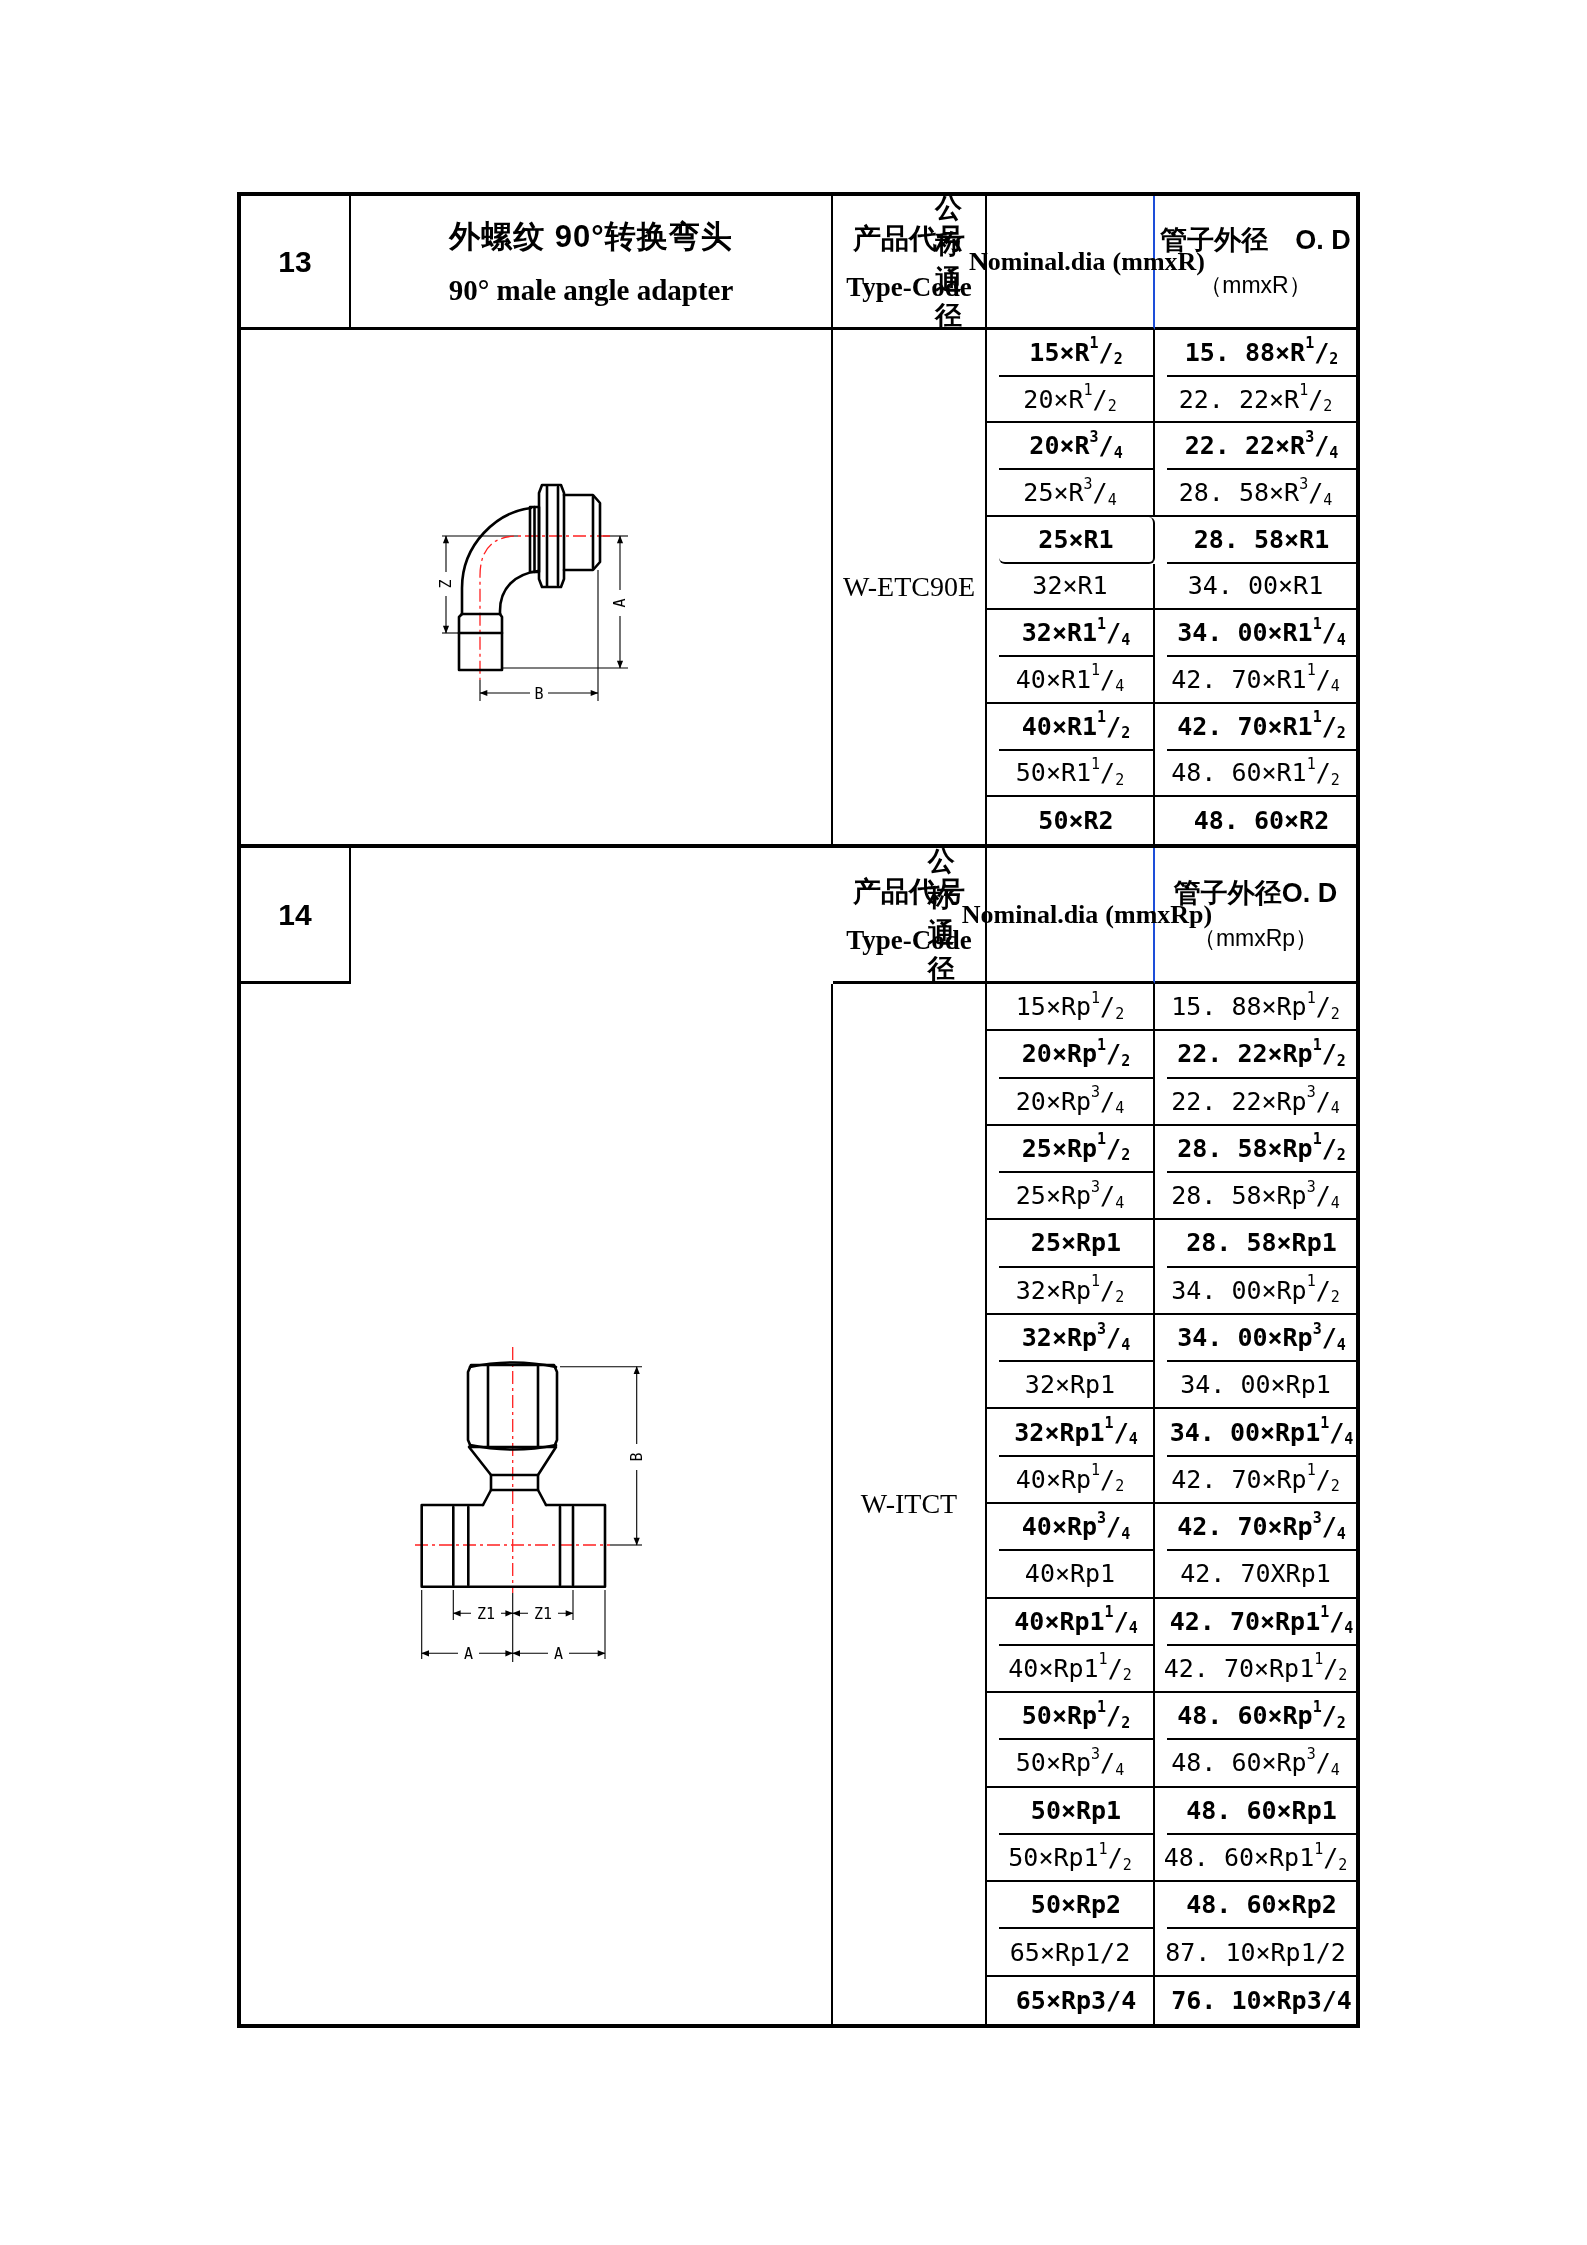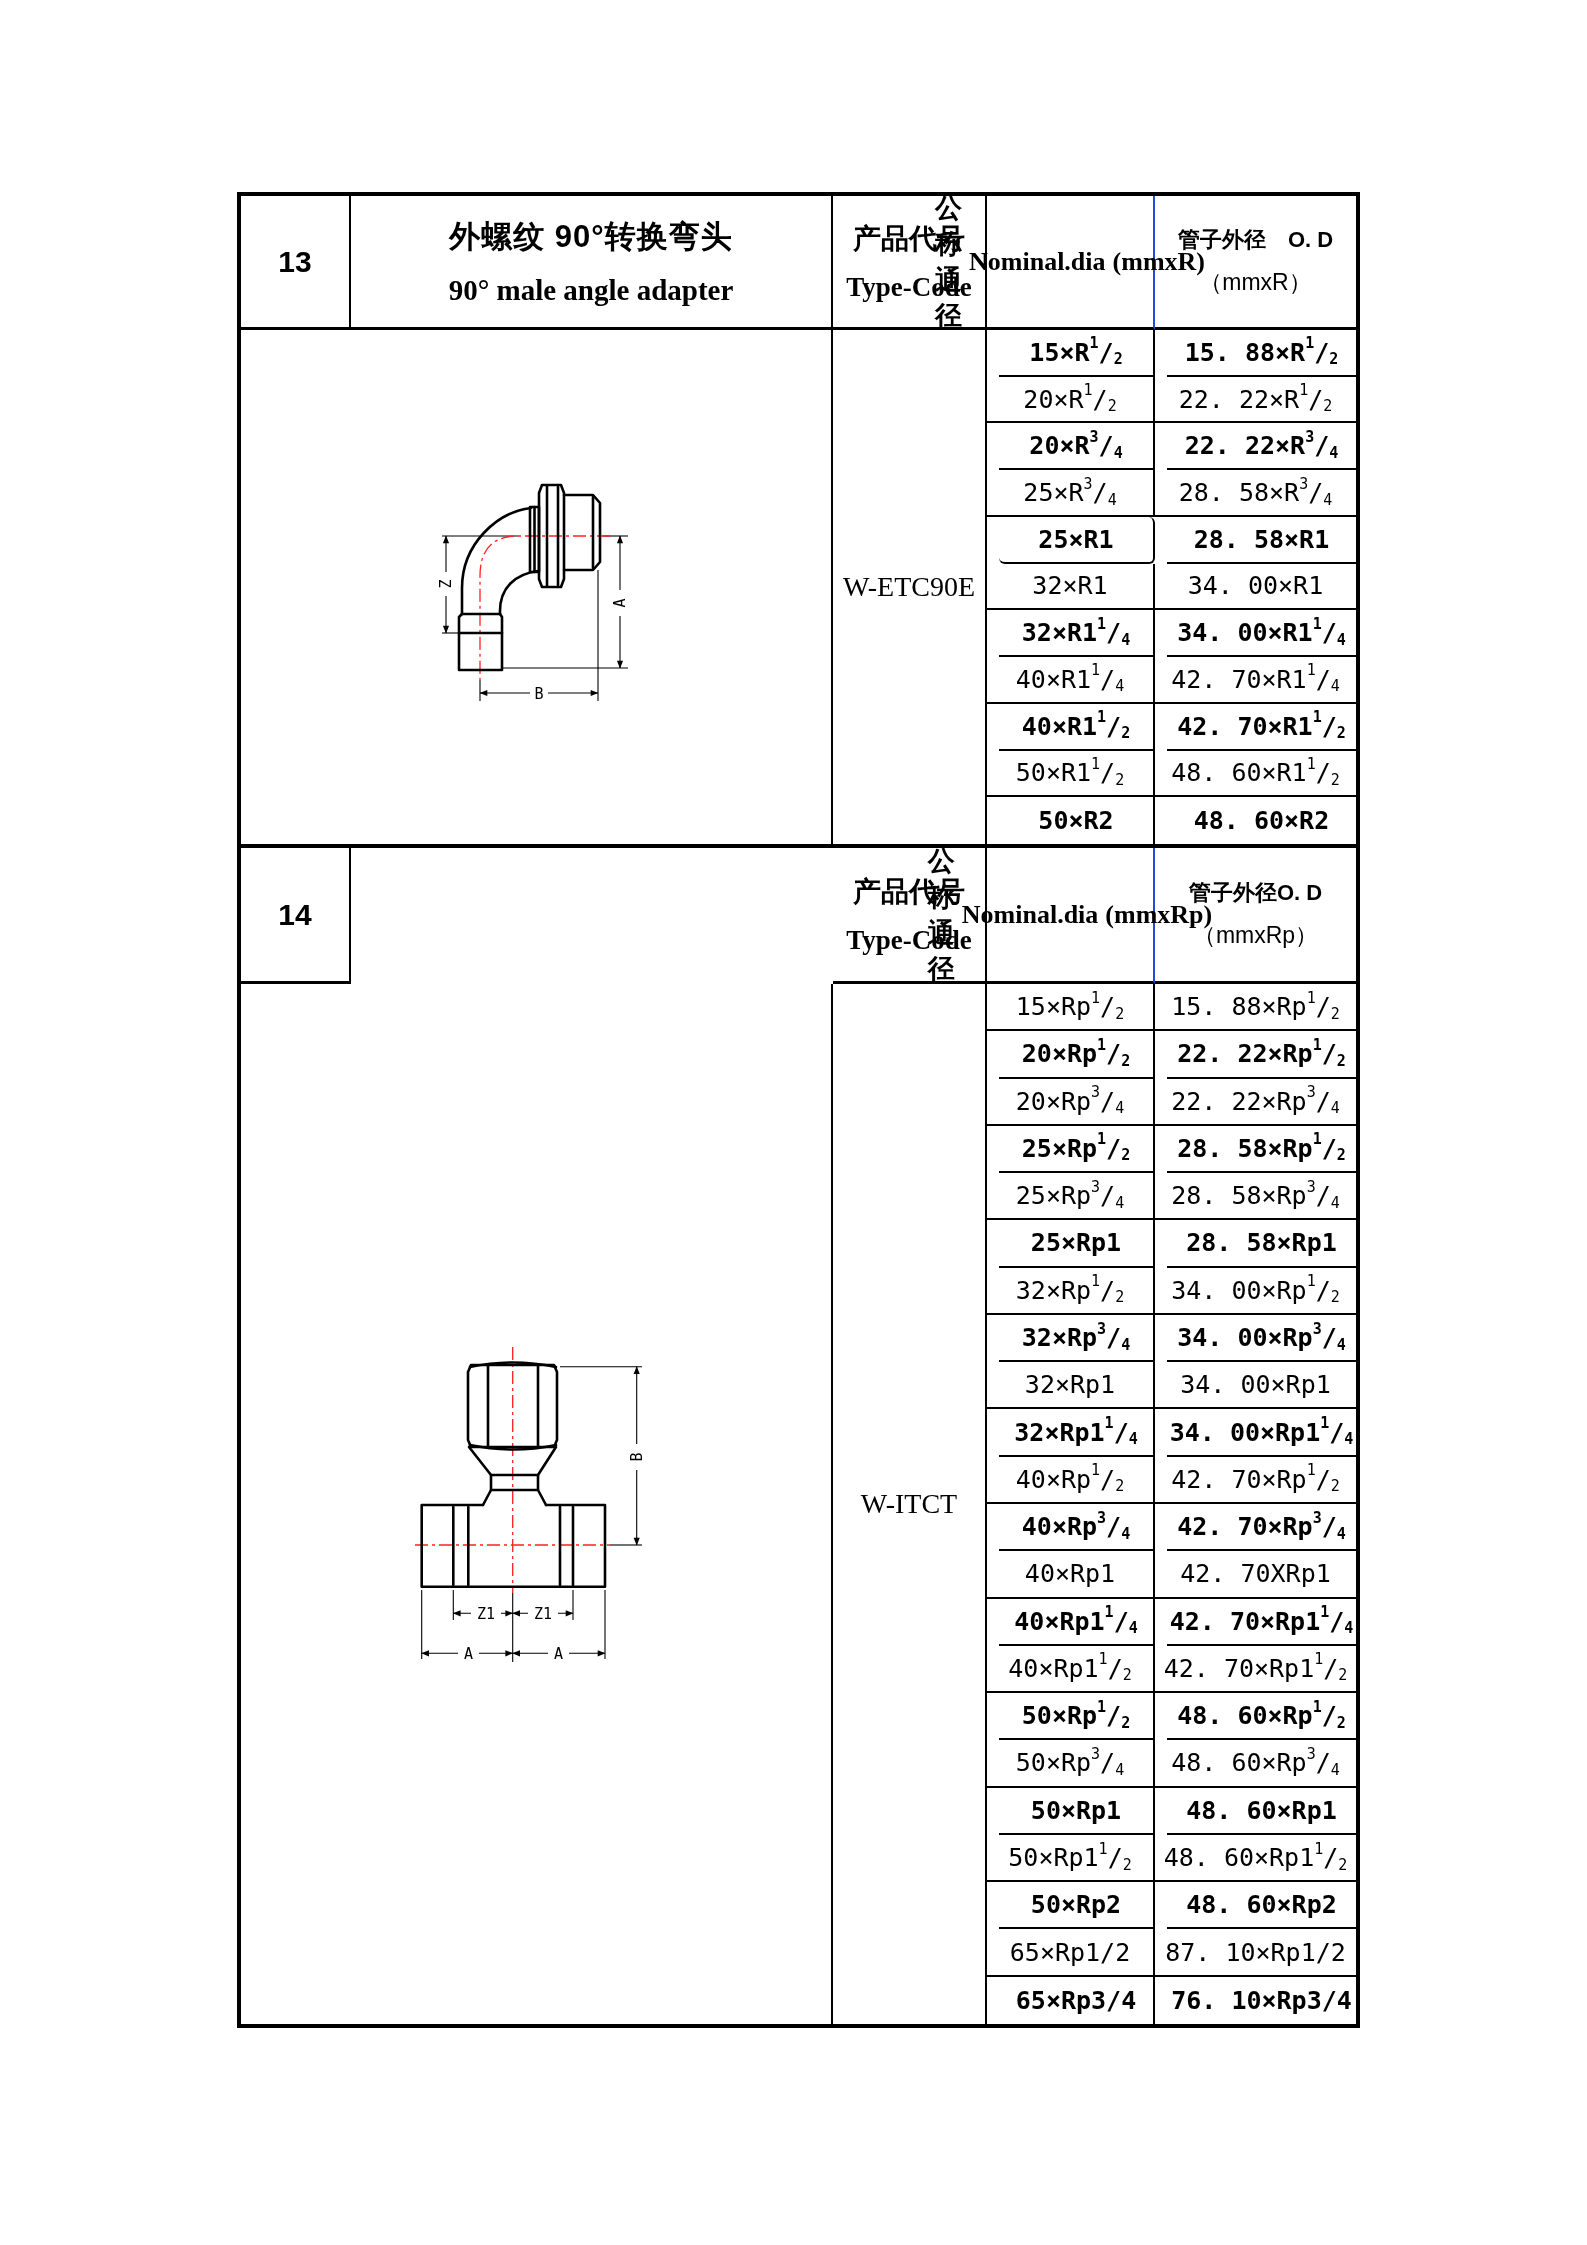--- a/index.html
+++ b/index.html
@@ -19,21 +19,21 @@
   .hdr-title{grid-column:2;grid-row:1;border-right:2px solid #000;flex-direction:column;gap:16px;}
   .title-zh{font-weight:bold;font-size:31px;letter-spacing:1px;}
   .title-en{font-family:"Liberation Serif",serif;font-weight:bold;font-size:29px;}
   .hdr-code{grid-column:3;grid-row:1;border-right:2px solid #000;flex-direction:column;gap:14px;}
   .code-zh{font-weight:bold;font-size:28px;}
   .code-en{font-family:"Liberation Serif",serif;font-weight:bold;font-size:27px;}
   .hdr-nominal{grid-column:4;grid-row:1;border-right:2px solid #1d4ed8;gap:7px;}
   .nom-zh{font-weight:bold;font-size:27px;}
   .nom-en,.nom-unit{font-family:"Liberation Serif",serif;font-weight:bold;font-size:26px;}
   .hdr-od{grid-column:5;grid-row:1;flex-direction:column;gap:12px;padding:0 4px;}
-  .od-l1{font-weight:bold;font-size:22px;white-space:pre;}
+  .od-l1{font-weight:bold;font-size:27px;white-space:pre;}
   .od-l2{font-weight:normal;font-size:23px;}
   .body-drawing{grid-column:1/3;grid-row:2/-1;border-right:2px solid #000;}
   .body-code{grid-column:3;grid-row:2/-1;border-right:2px solid #000;
              font-family:Liberation Serif, serif;font-size:28px;}
   .data-cell{font-family:"DejaVu Sans Mono",monospace;font-size:25px;}
   .data-cell.bold{font-weight:bold;margin-left:12px;}
   .data-cell.cbr{border-right:2px solid #000;}
   .data-cell.rb{border-bottom:2px solid #000;}
   .fr-n{font-size:15px;position:relative;top:-9px;}
   .fr-s{font-size:25px;}

